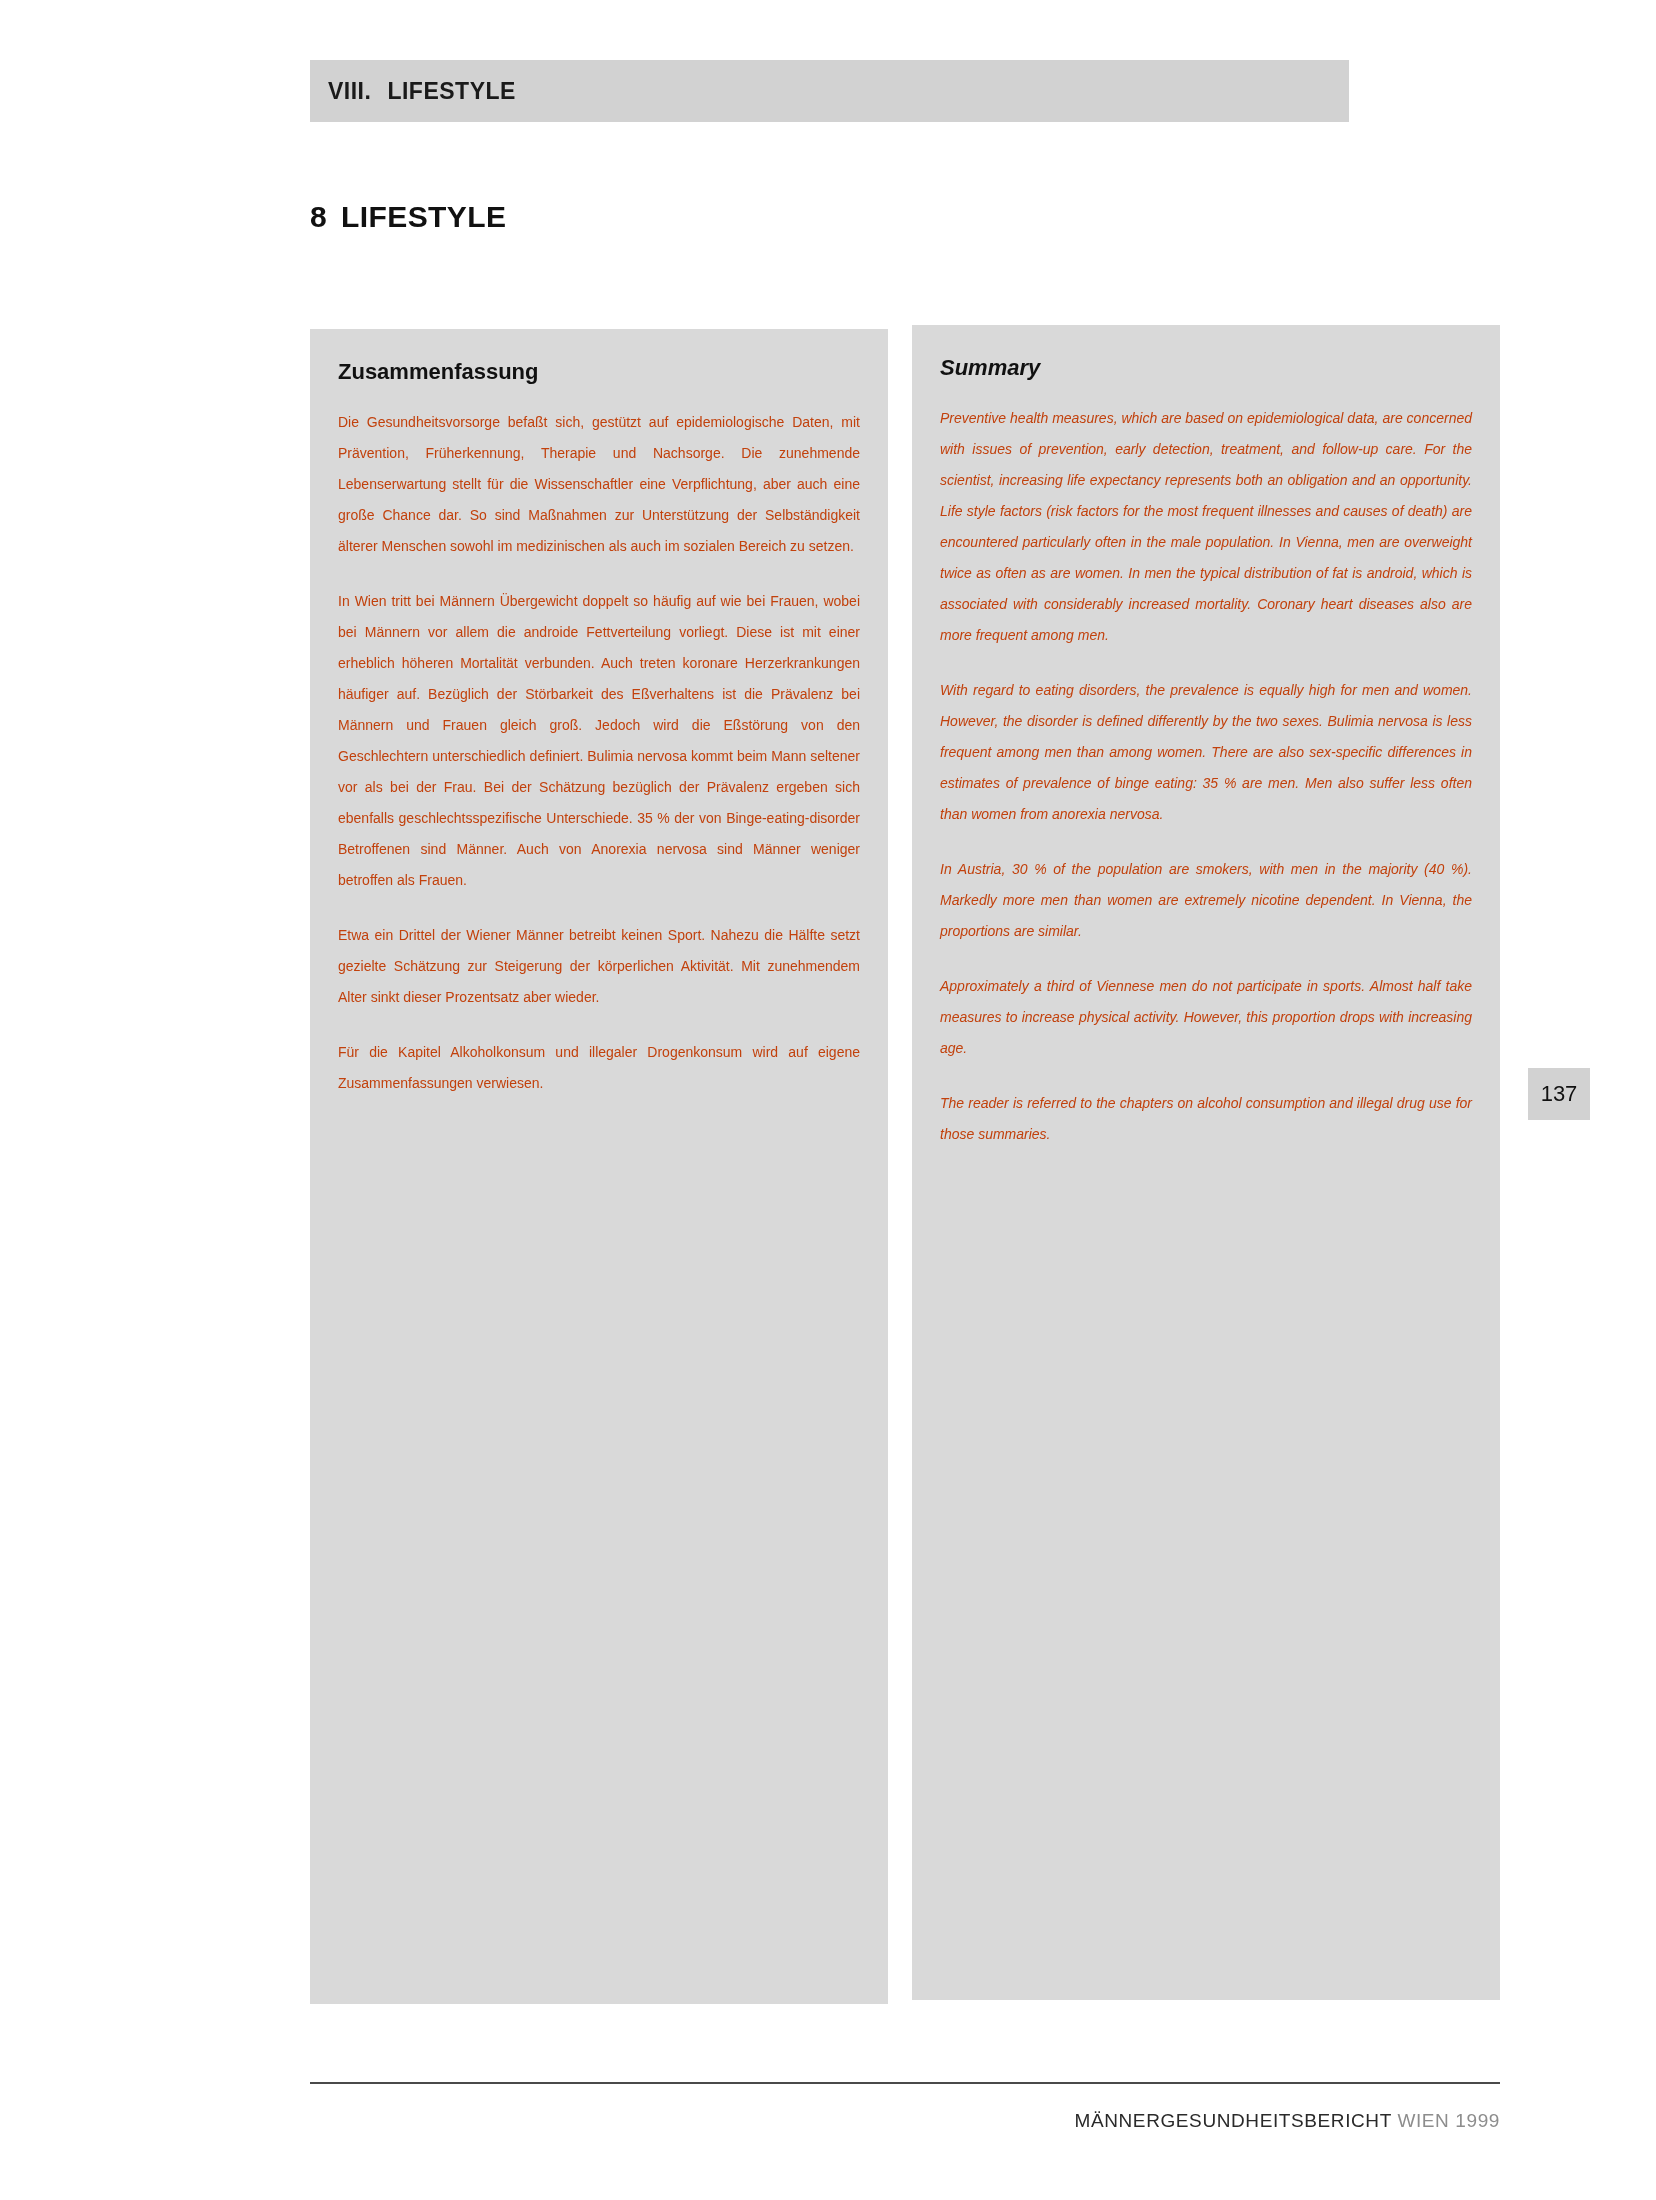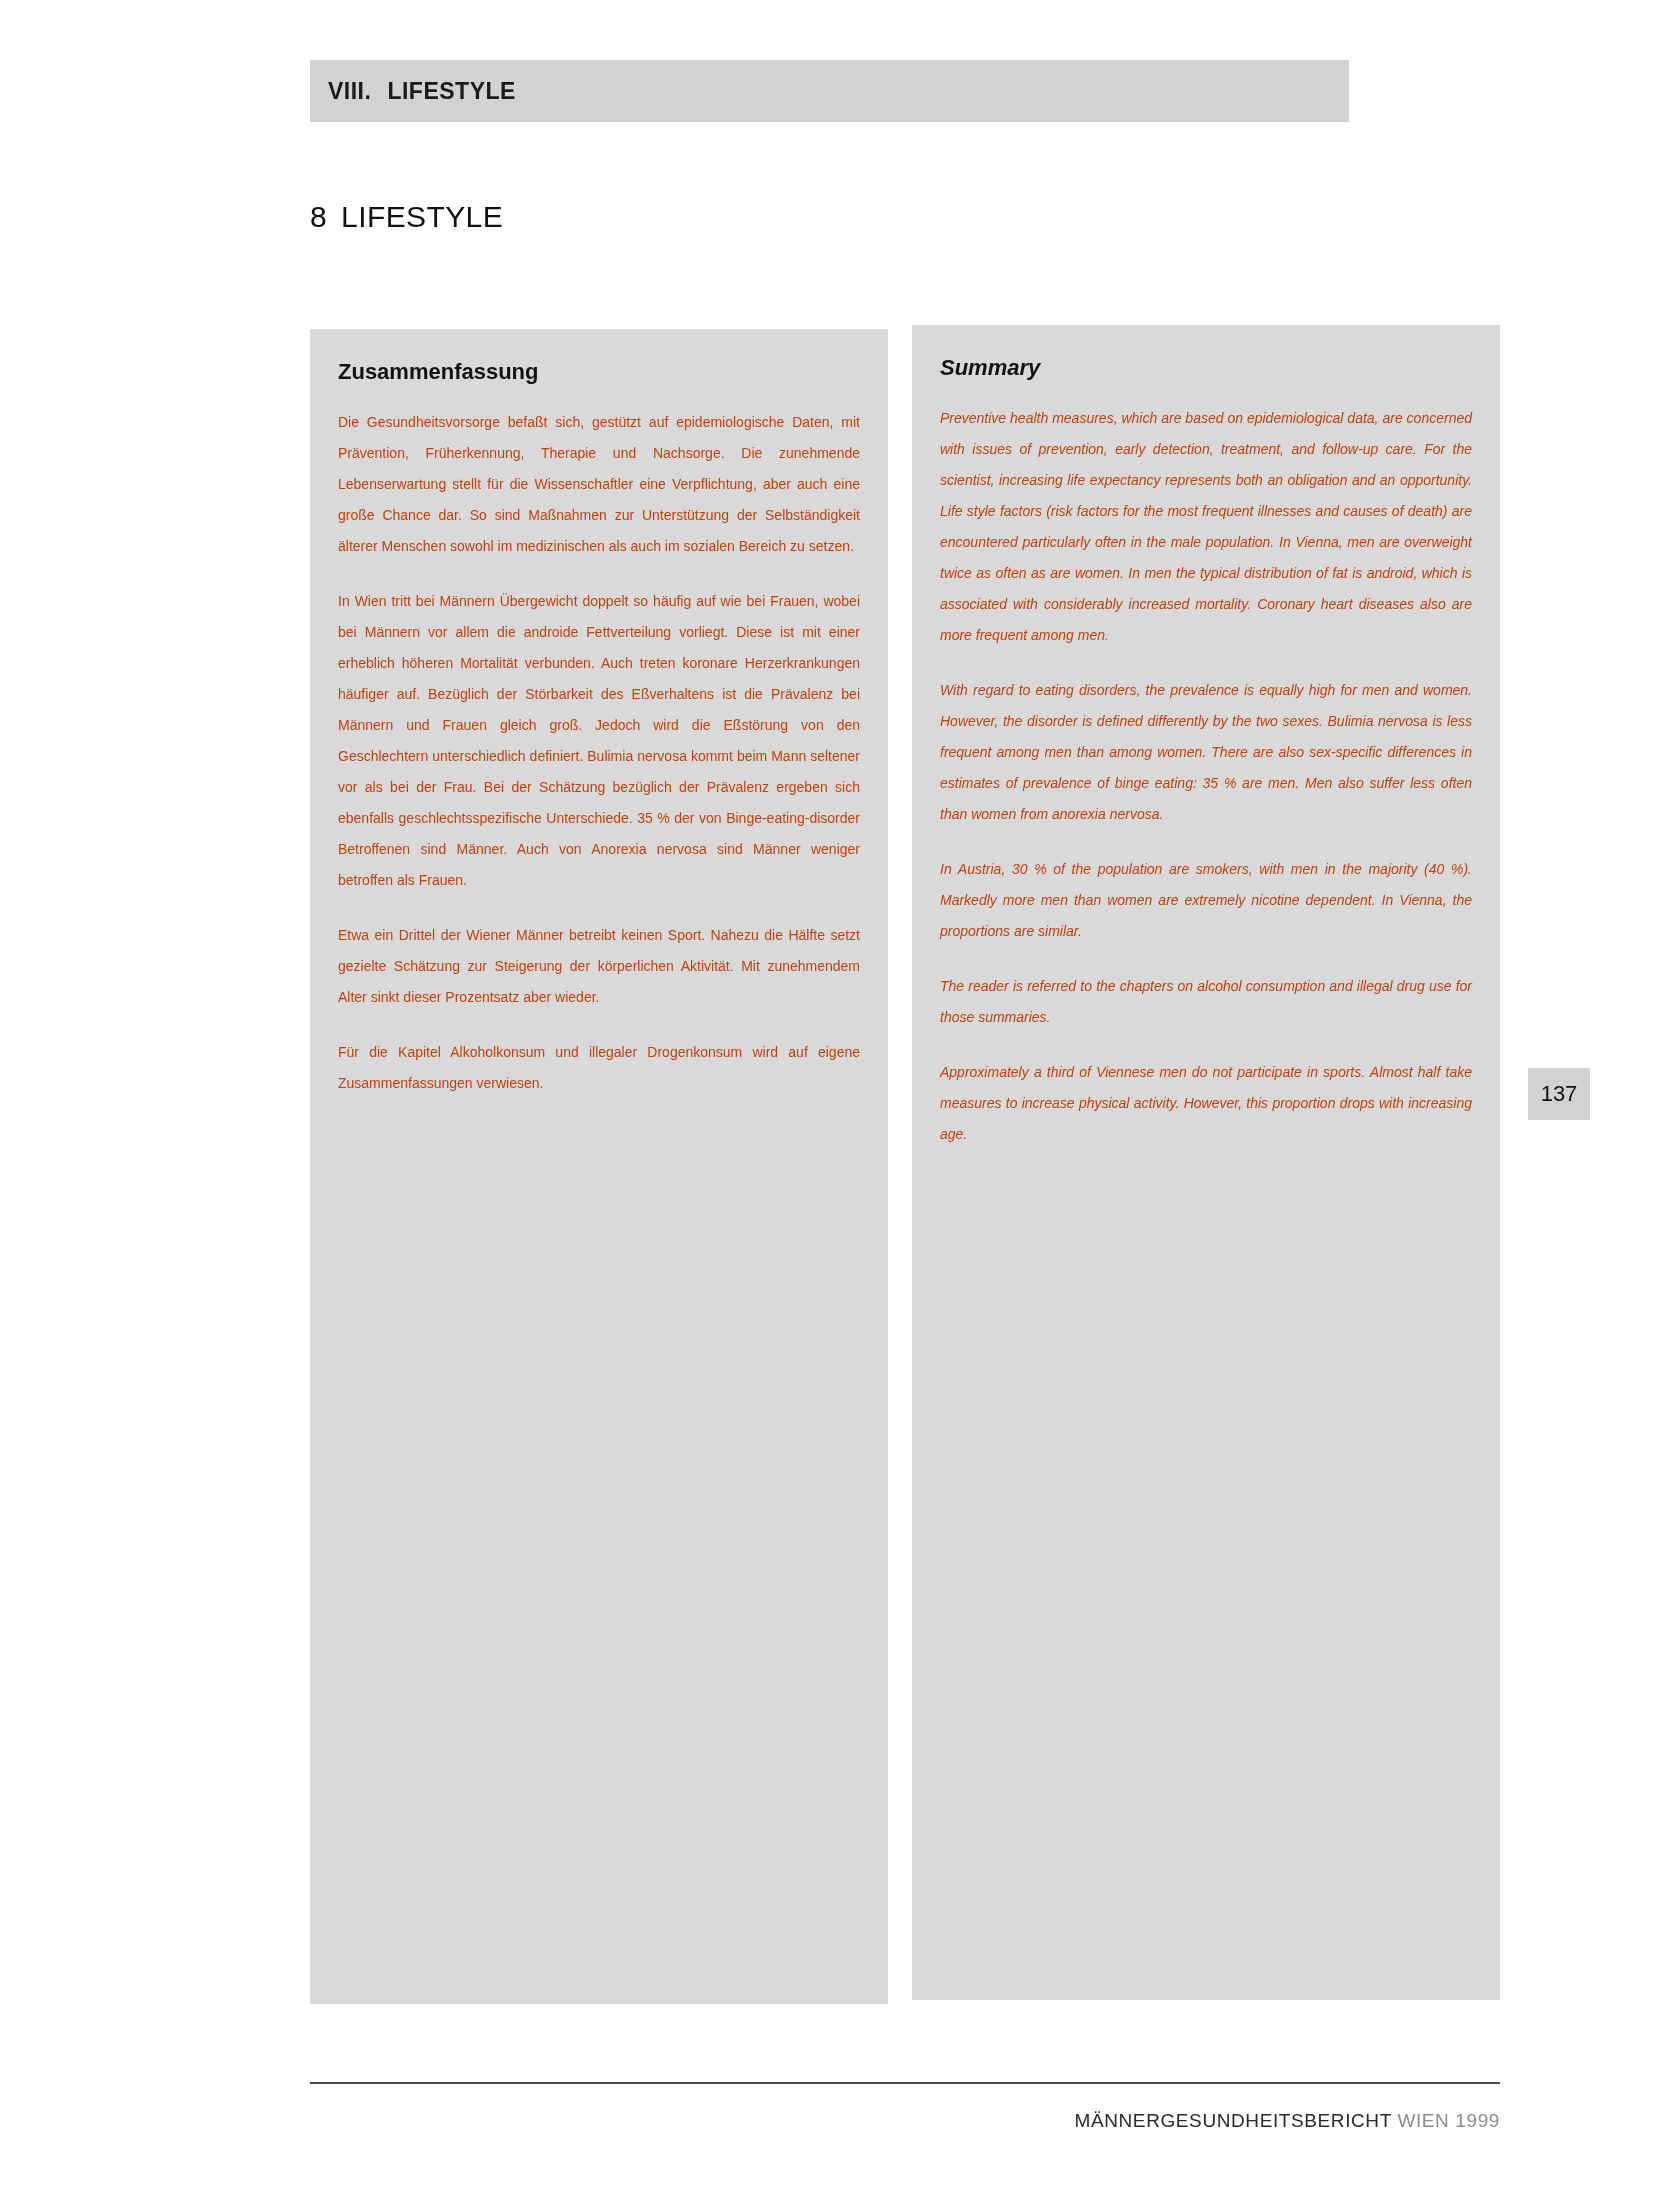--- a/index.html
+++ b/index.html
@@ -38,21 +38,21 @@
   .header-bar .header-text .num {
     margin-right: 16px;
   }
 
   
   .chapter-title {
     position: absolute;
     left: 310px;
     top: 200px;
     font-size: 30px;
-    font-weight: normal;
+    font-weight: bold;
     letter-spacing: 0.4px;
     color: #111111;
   }
   .chapter-title .chap-num {
     margin-right: 14px;
   }
 
   
   .box {
     position: absolute;
@@ -155,22 +155,22 @@
     <p>In Wien tritt bei Männern Übergewicht doppelt so häufig auf wie bei Frauen, wobei bei Männern vor allem die androide Fettverteilung vorliegt. Diese ist mit einer erheblich höheren Mortalität verbunden. Auch treten koronare Herzerkrankungen häufiger auf. Bezüglich der Störbarkeit des Eßverhaltens ist die Prävalenz bei Männern und Frauen gleich groß. Jedoch wird die Eßstörung von den Geschlechtern unterschiedlich definiert. Bulimia nervosa kommt beim Mann seltener vor als bei der Frau. Bei der Schätzung bezüglich der Prävalenz ergeben sich ebenfalls geschlechtsspezifische Unterschiede. 35 % der von Binge-eating-disorder Betroffenen sind Männer. Auch von Anorexia nervosa sind Männer weniger betroffen als Frauen.</p>
     <p>Etwa ein Drittel der Wiener Männer betreibt keinen Sport. Nahezu die Hälfte setzt gezielte Schätzung zur Steigerung der körperlichen Aktivität. Mit zunehmendem Alter sinkt dieser Prozentsatz aber wieder.</p>
     <p>Für die Kapitel Alkoholkonsum und illegaler Drogenkonsum wird auf eigene Zusammenfassungen verwiesen.</p>
   </div>
 
   <div class="box box-en">
     <h3>Summary</h3>
     <p>Preventive health measures, which are based on epidemiological data, are concerned with issues of prevention, early detection, treatment, and follow-up care. For the scientist, increasing life expectancy represents both an obligation and an opportunity. Life style factors (risk factors for the most frequent illnesses and causes of death) are encountered particularly often in the male population. In Vienna, men are overweight twice as often as are women. In men the typical distribution of fat is android, which is associated with considerably increased mortality. Coronary heart diseases also are more frequent among men.</p>
     <p>With regard to eating disorders, the prevalence is equally high for men and women. However, the disorder is defined differently by the two sexes. Bulimia nervosa is less frequent among men than among women. There are also sex-specific differences in estimates of prevalence of binge eating: 35 % are men. Men also suffer less often than women from anorexia nervosa.</p>
     <p>In Austria, 30 % of the population are smokers, with men in the majority (40 %). Markedly more men than women are extremely nicotine dependent. In Vienna, the proportions are similar.</p>
+    <p>Approximately a third of Viennese men do not participate in sports. Almost half take measures to increase physical activity. However, this proportion drops with increasing age.</p>
     <p>The reader is referred to the chapters on alcohol consumption and illegal drug use for those summaries.</p>
-    <p>Approximately a third of Viennese men do not participate in sports. Almost half take measures to increase physical activity. However, this proportion drops with increasing age.</p>
   </div>
 
   <div class="page-number">137</div>
 
   <div class="footer-rule"></div>
   <div class="footer-text">
     <span>MÄNNERGESUNDHEITSBERICHT</span>
     <span class="dim">WIEN 1999</span>
   </div>
 

